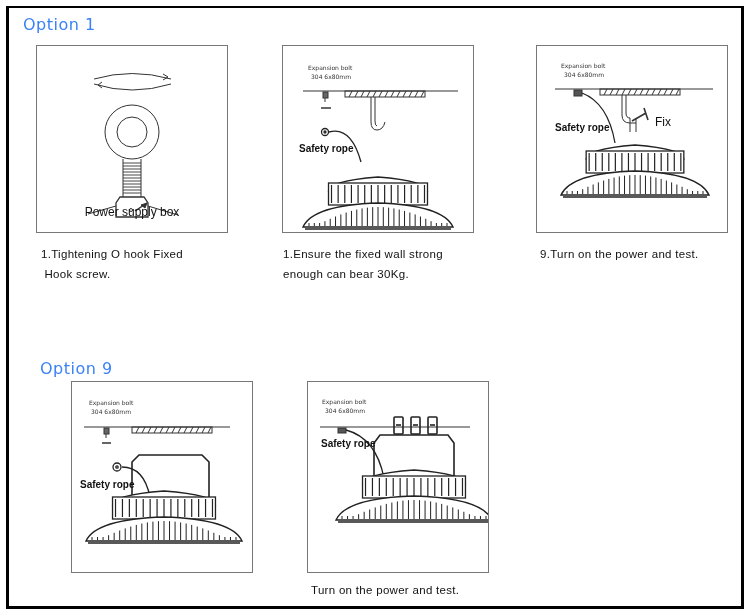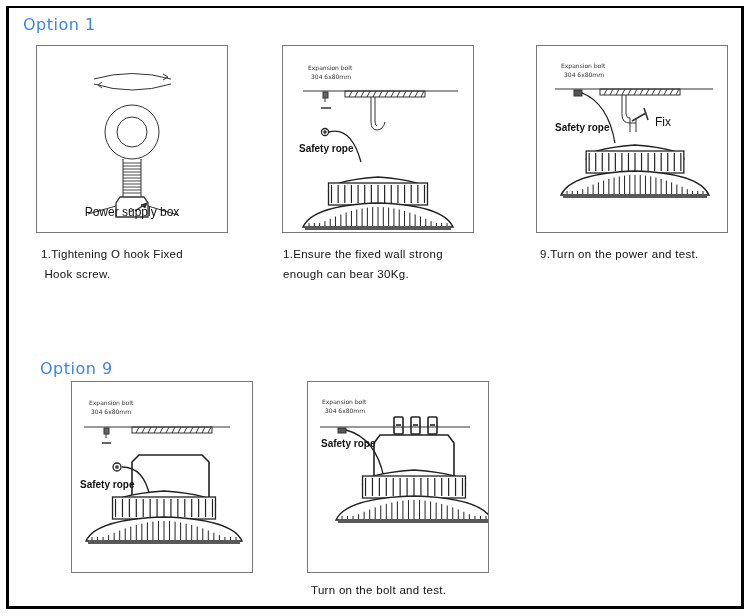--- a/index.html
+++ b/index.html
@@ -345,13 +345,13 @@
         <line x1="150.30769230769232" y1="127.50257557191458" x2="150.30769230769232" y2="137" stroke="#222" stroke-width="1"></line>
         <line x1="155.84615384615384" y1="129.77609021503707" x2="155.84615384615384" y2="137" stroke="#222" stroke-width="1"></line>
         <line x1="161.3846153846154" y1="132.1986924850642" x2="161.3846153846154" y2="137" stroke="#222" stroke-width="1"></line>
         <line x1="166.92307692307693" y1="134" x2="166.92307692307693" y2="137" stroke="#222" stroke-width="1"></line>
         <line x1="172.46153846153845" y1="134" x2="172.46153846153845" y2="137" stroke="#222" stroke-width="1"></line>
         <line x1="178" y1="134" x2="178" y2="137" stroke="#222" stroke-width="1"></line>
         <line x1="30" y1="140" x2="182" y2="140" stroke="#222" stroke-width="1.4"></line>
       </g>
   </svg>
 </div>
-<div class="caption" style="left:311px; top:580px;">Turn on the bolt and test.</div>
+<div class="caption" style="left:311px; top:580px;">Turn on the power and test.</div>
 
 </body></html>

